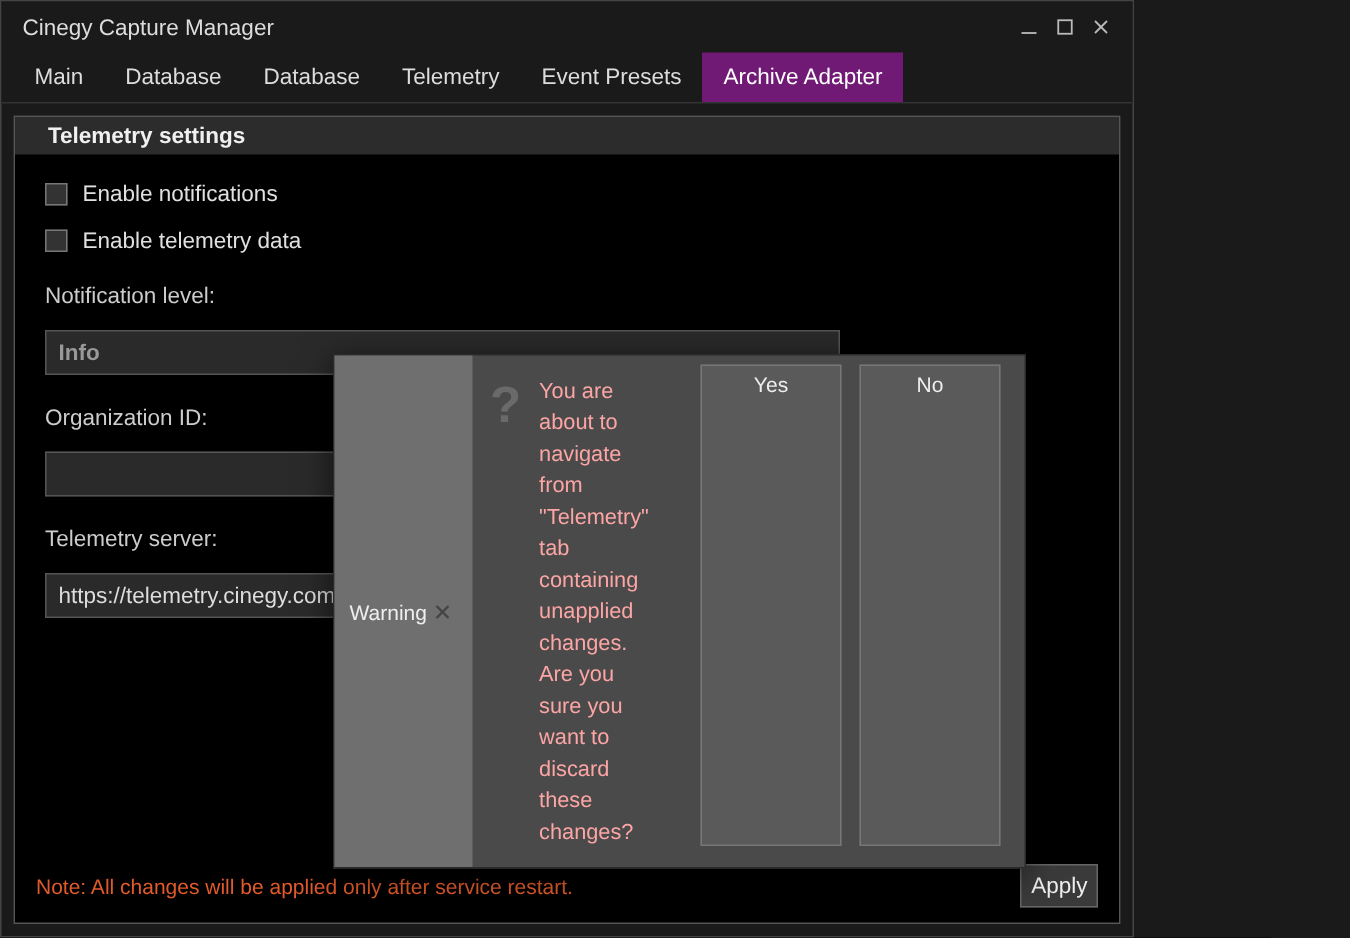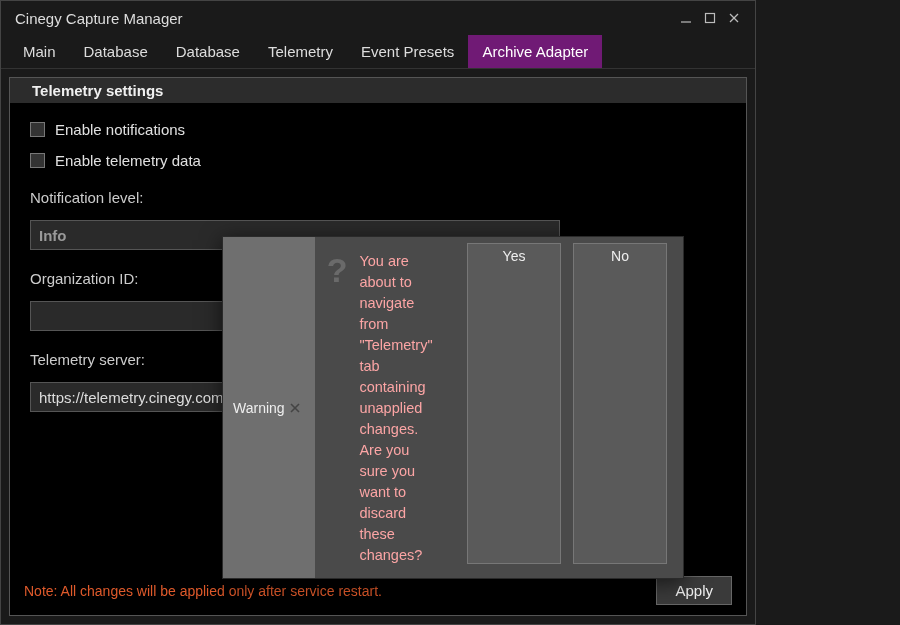--- a/index.html
+++ b/index.html
@@ -118,21 +118,21 @@
     padding: 8px 14px 10px 14px;
   }
   .note {
     color: #e05a2b;
     font-size: 14px;
   }
   .apply-btn {
     background: #3a3a3a;
     border: 1px solid #666;
     color: #eee;
-    padding: 5px 18px;
+    padding: 5px 6px;
     font-size: 15px;
     cursor: pointer;
   }
   
   .modal {
     position: absolute;
     left: 222px;
     top: 236px;
     width: 462px;
     background: #4a4a4a;

